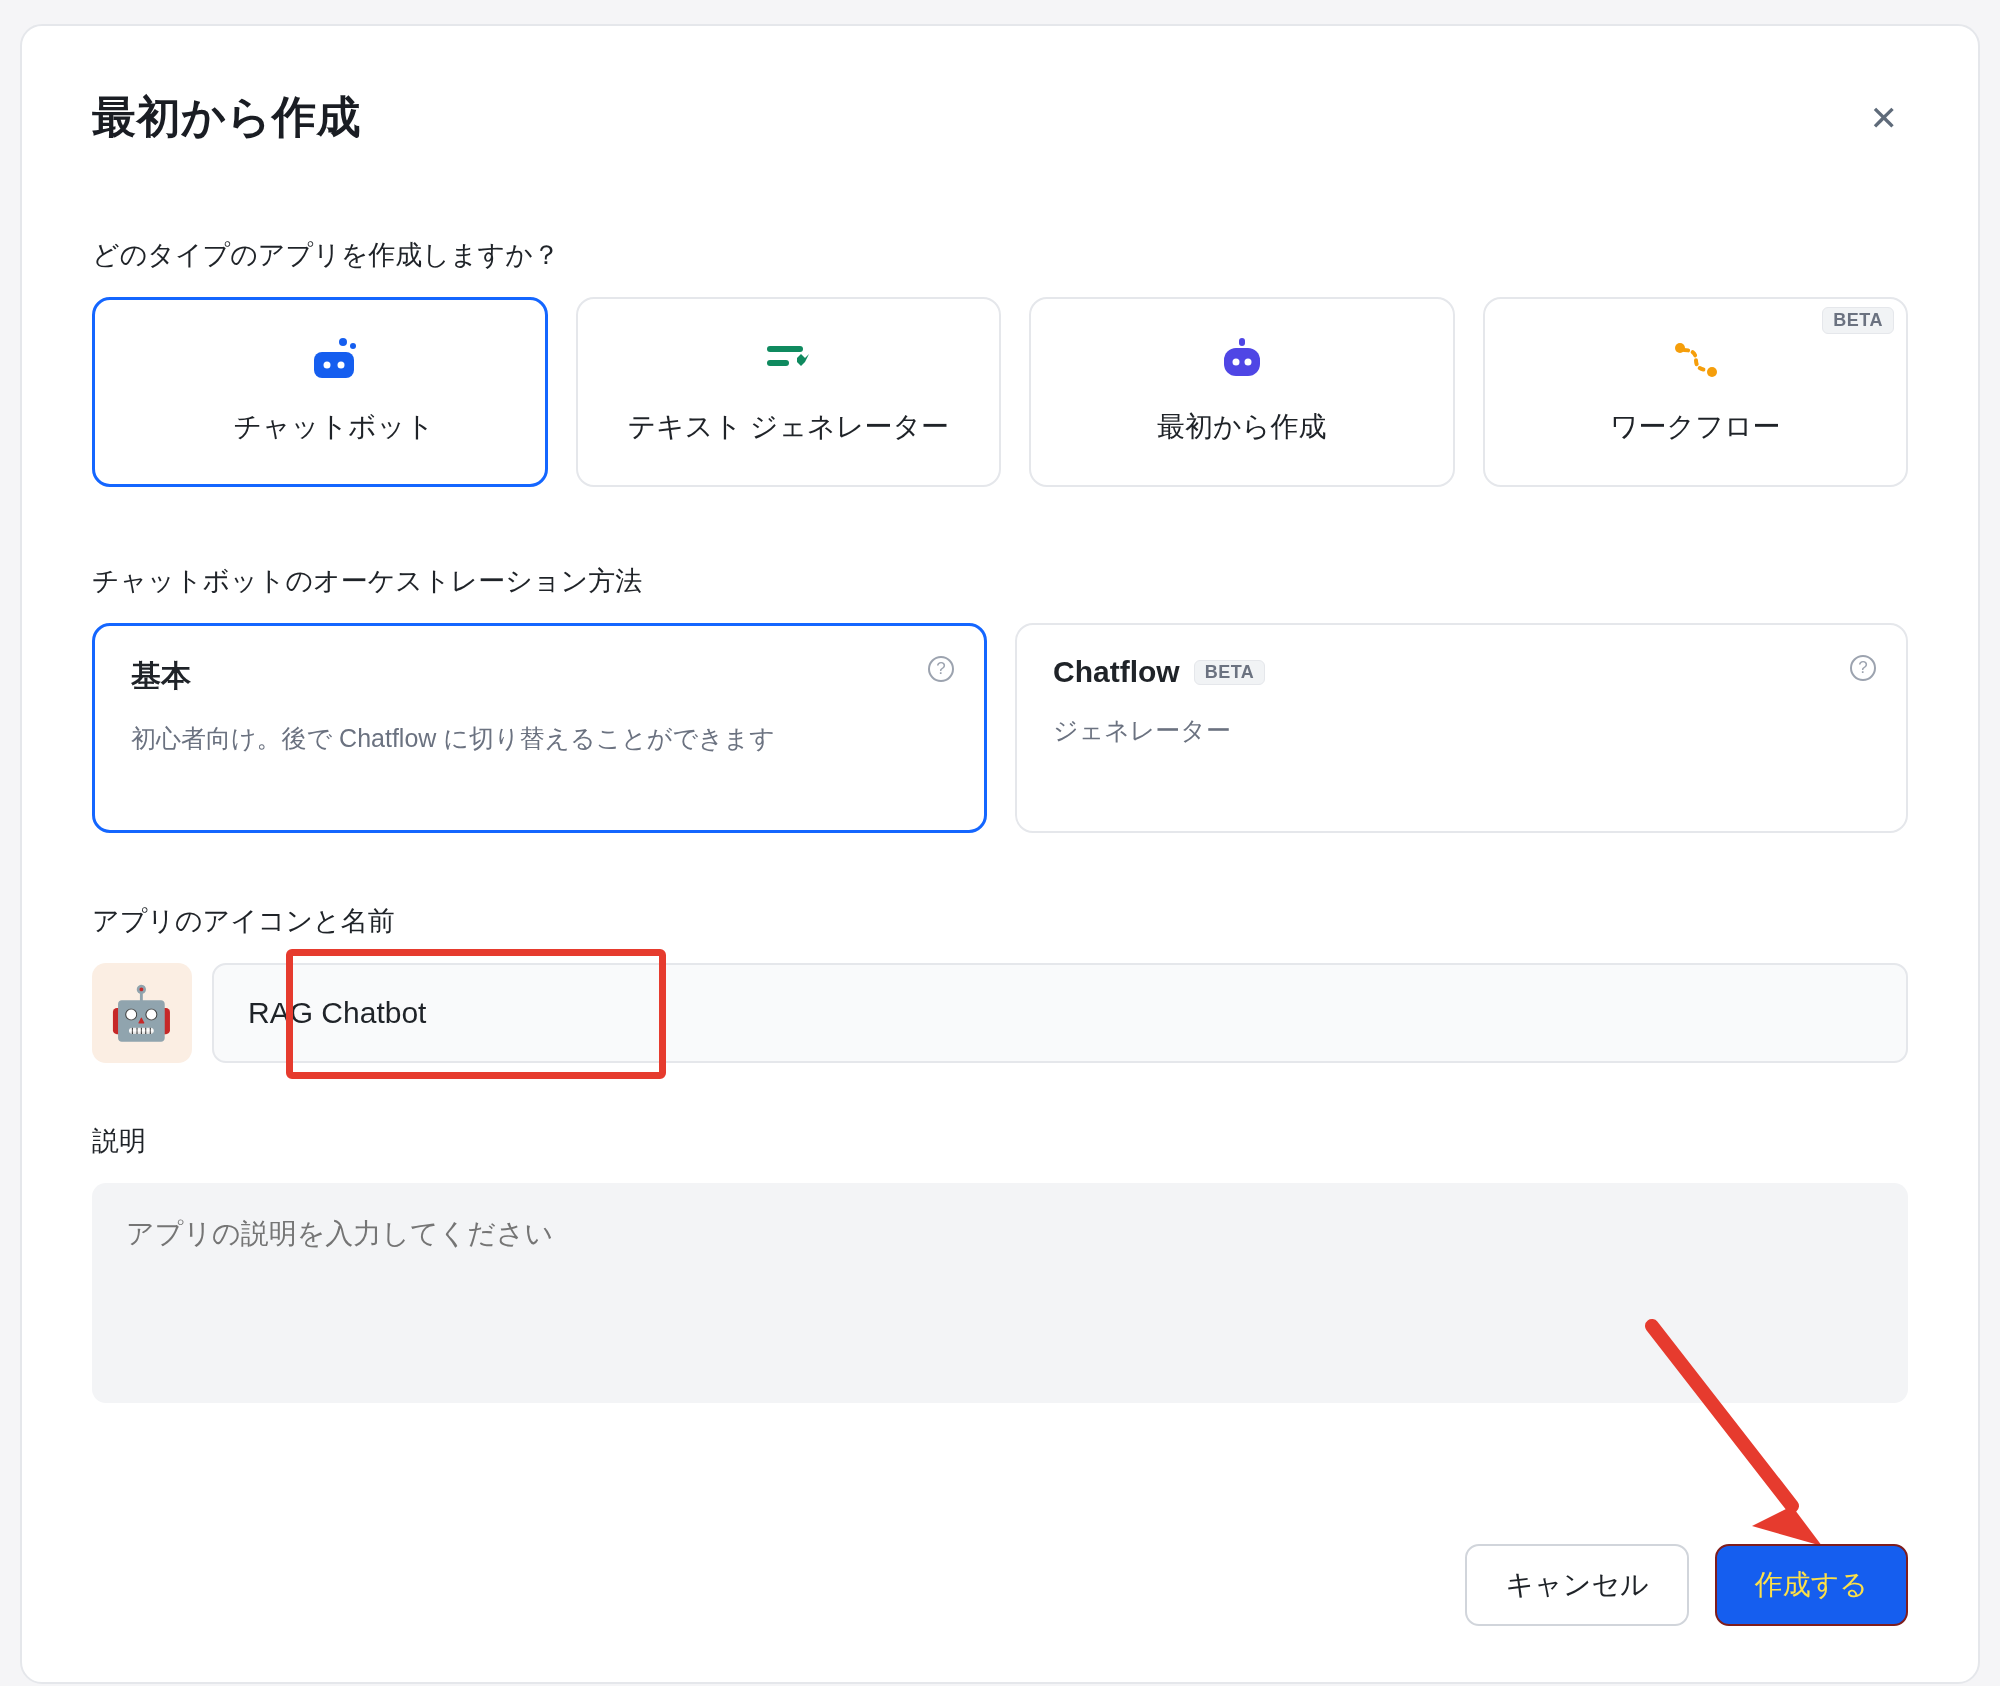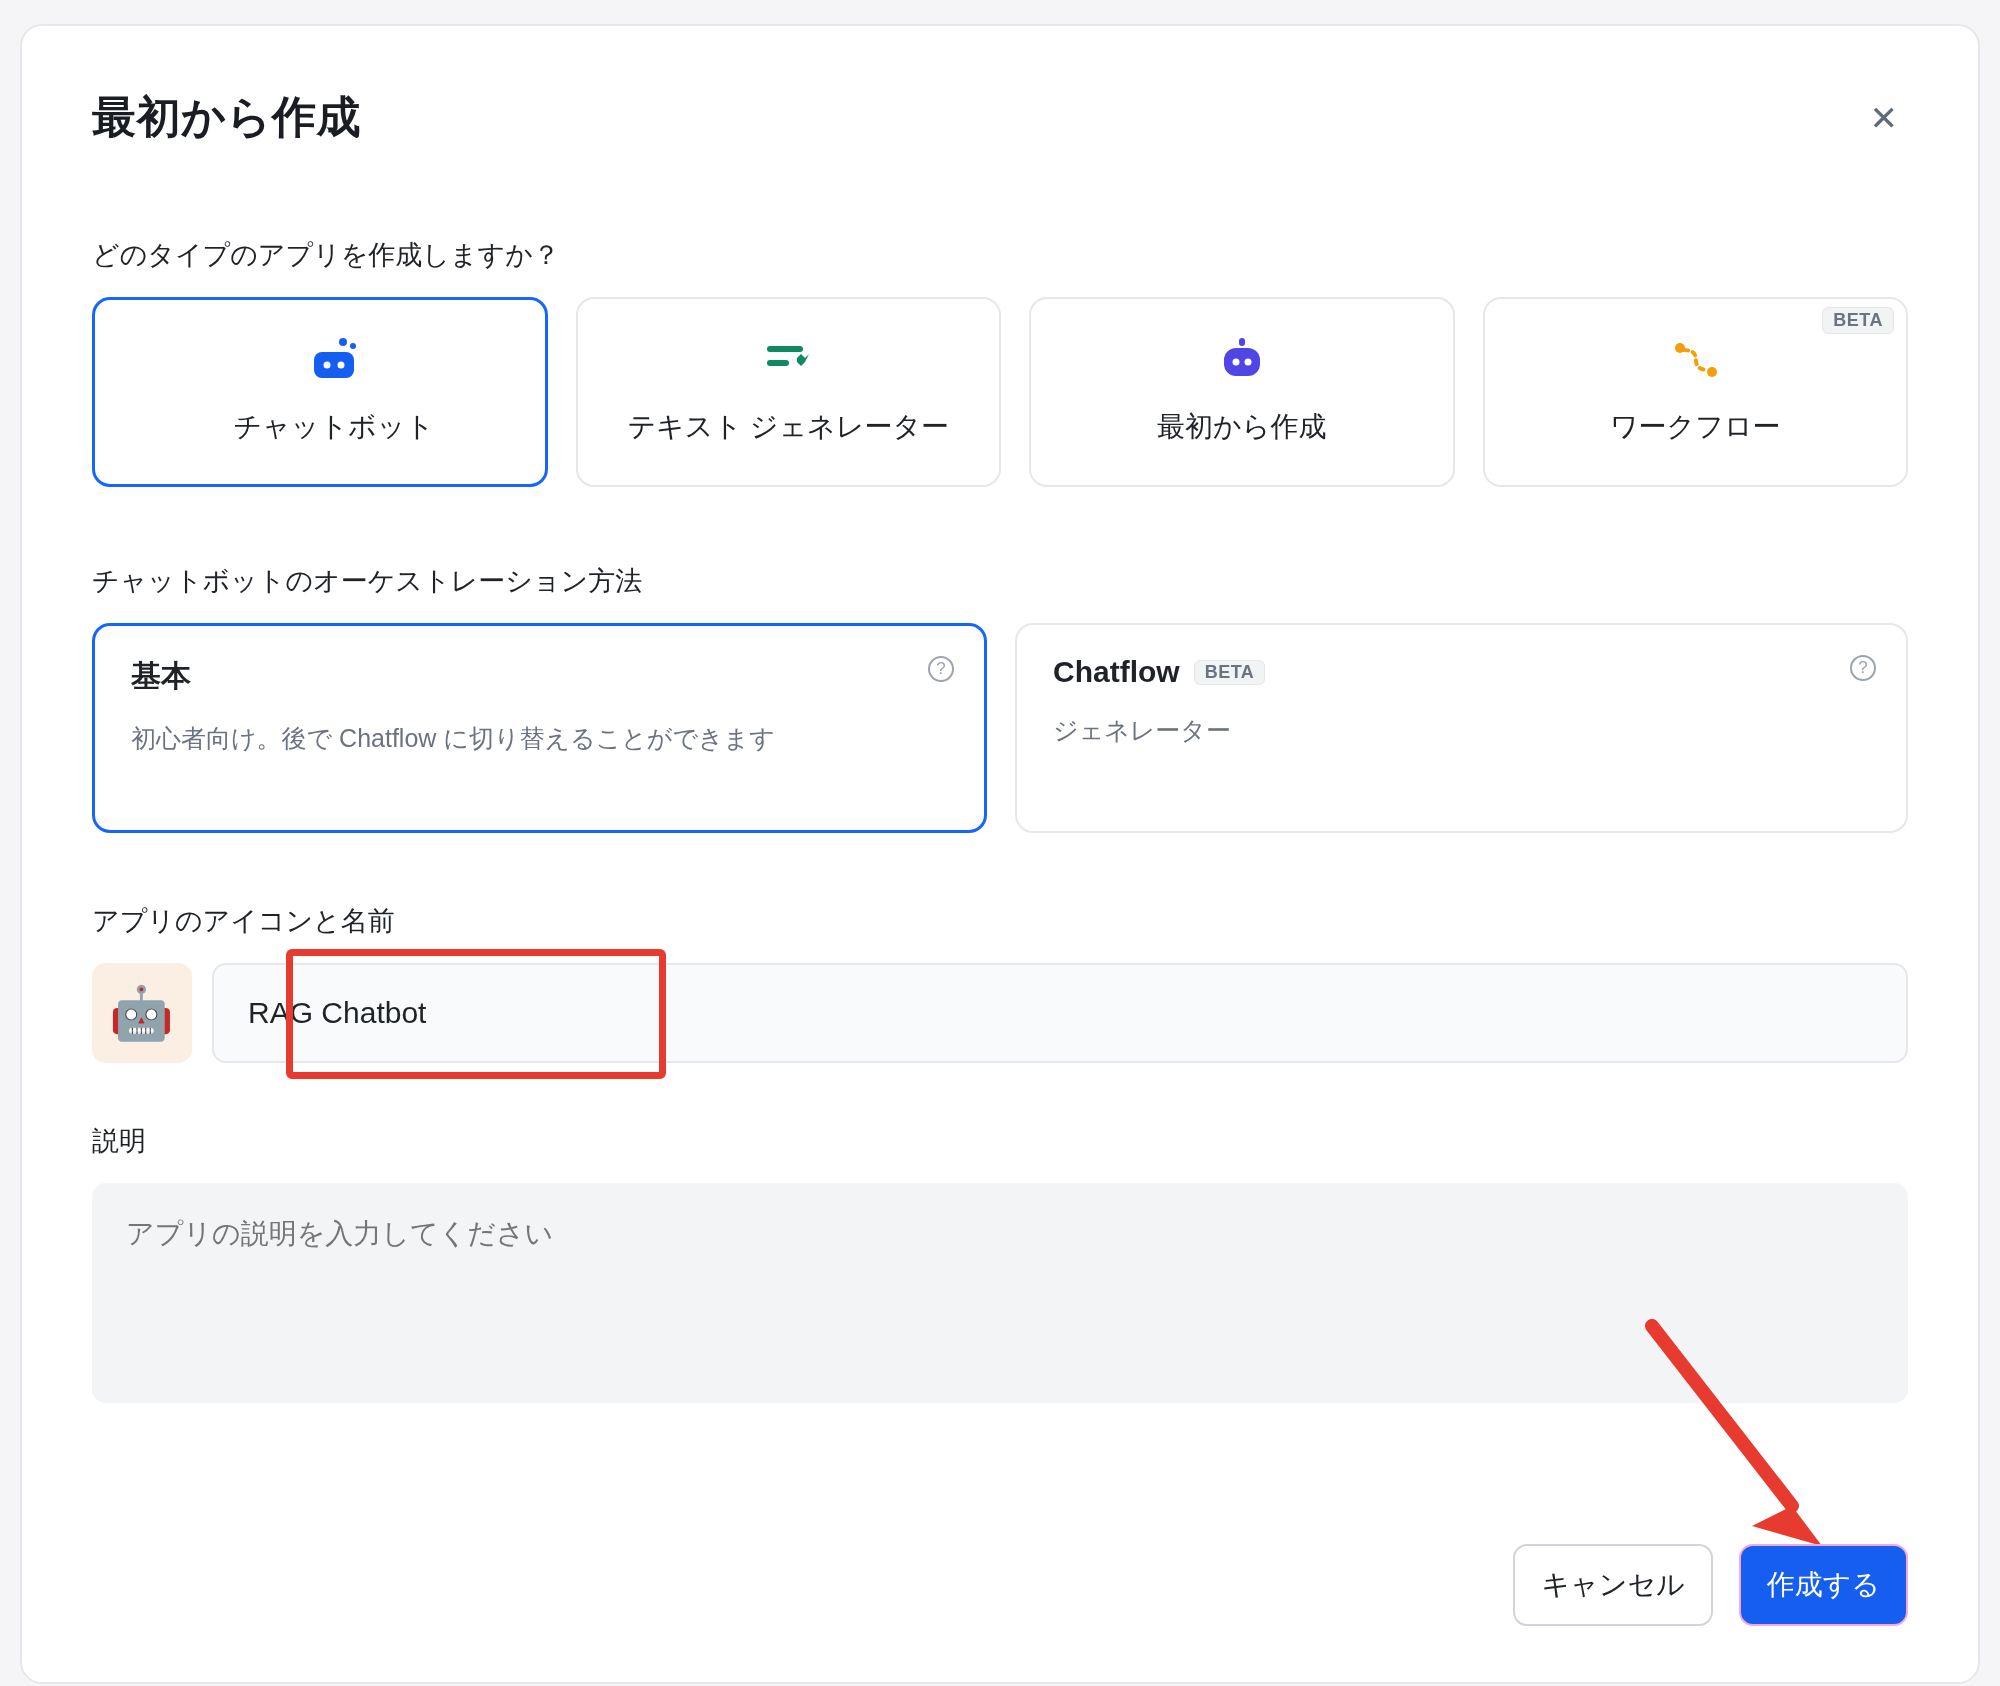--- a/index.html
+++ b/index.html
@@ -201,34 +201,34 @@
     
     .footer-row {
       position: absolute;
       right: 70px;
       bottom: 56px;
       display: flex;
       gap: 26px;
     }
     .btn {
       font-size: 28px;
-      padding: 20px 26px;
+      padding: 20px 38px;
       border-radius: 14px;
       font-weight: 500;
       cursor: pointer;
     }
     .btn-secondary {
       background: #fff;
       border: 2px solid #d1d5db;
       color: #1f2328;
     }
     .btn-primary {
       background: #155eef;
-      border: 2px solid #f9a8d4;
-      color: #ffffff;
+      border: 2px solid #7f1d1d;
+      color: #fde047;
     }
 
     
     .arrow-svg {
       position: absolute;
       pointer-events: none;
     }
   </style>
 </head>
 <body>

